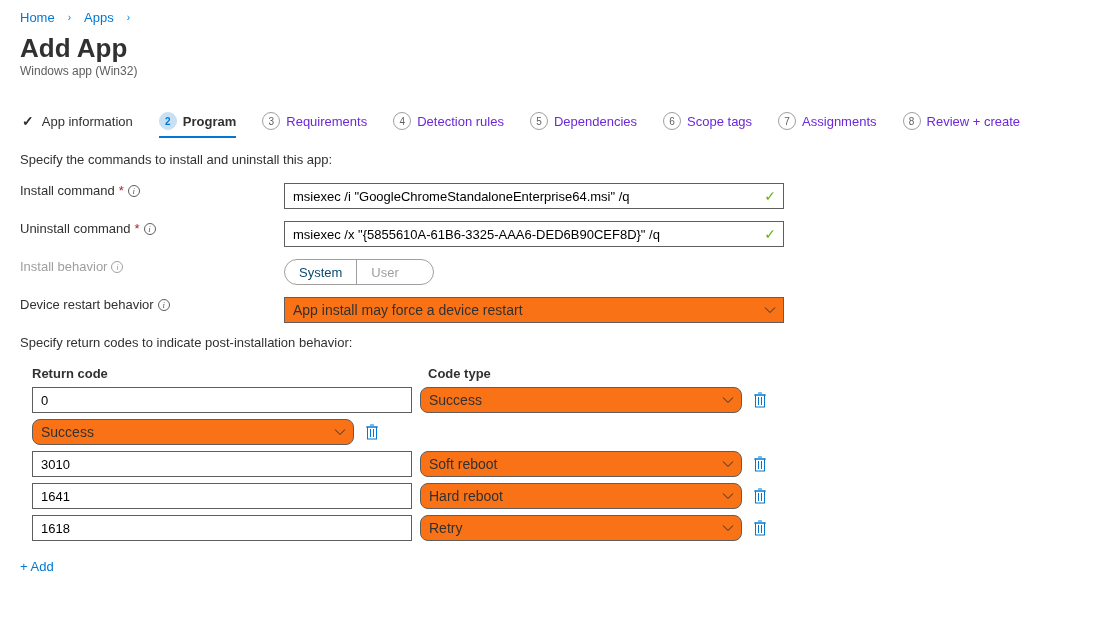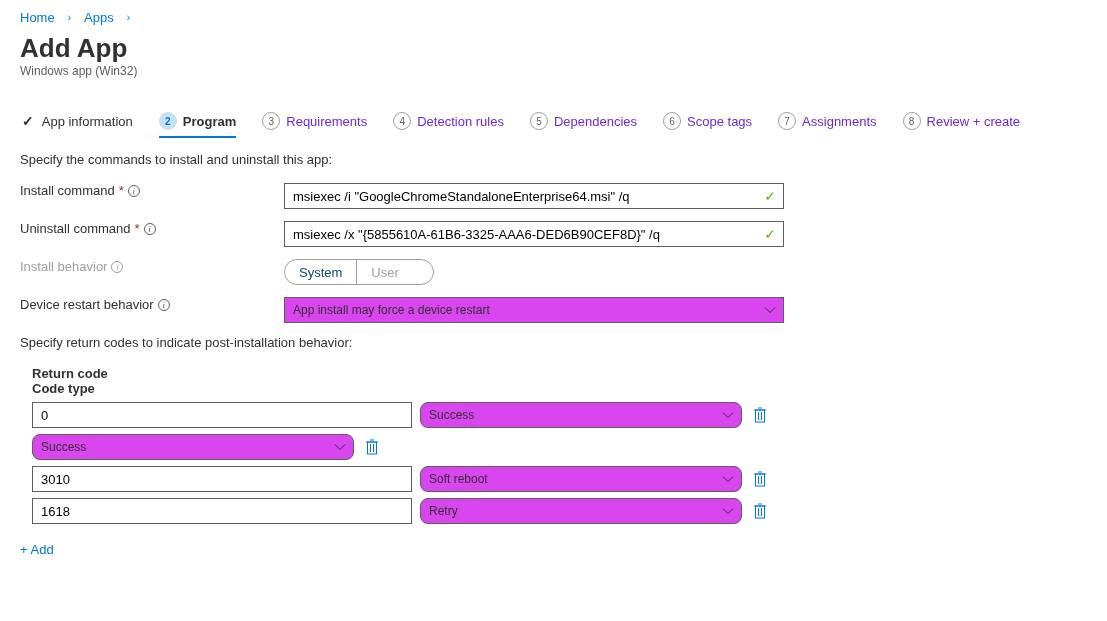--- a/index.html
+++ b/index.html
@@ -30,26 +30,26 @@
   .req { color:#a4262c; }
   .info-icon { width:12px; height:12px; border-radius:50%; border:1px solid #605e5c; display:inline-flex; align-items:center; justify-content:center; font-size:9px; font-style:italic; font-family:Georgia, serif; color:#605e5c; }
   .form-label.disabled .info-icon { border-color:#a19f9d; color:#a19f9d; }
   .text-input-wrap { position:relative; width:500px; }
   .text-input { width:100%; height:26px; padding:3px 26px 3px 8px; border:1px solid #605e5c; font-size:13px; font-family:inherit; outline:none; }
   .check-mark { position:absolute; right:8px; top:50%; transform:translateY(-50%); color:#5db300; font-size:14px; }
   .pill-group { display:flex; border:1px solid #a19f9d; border-radius:14px; overflow:hidden; width:150px; height:26px; }
   .pill { flex:0 0 auto; padding:3px 14px; font-size:13px; color:#a19f9d; display:flex; align-items:center; }
   .pill.selected { color:#0c4a6e; border-right:1px solid #a19f9d; }
   .select-wrap { position:relative; width:500px; }
-  .select-input { width:100%; height:26px; padding:3px 28px 3px 8px; border:1px solid #605e5c; font-size:12px; background:#d946ef; cursor:pointer; display:flex; align-items:center; }
+  .select-input { width:100%; height:26px; padding:3px 28px 3px 8px; border:1px solid #605e5c; font-size:14px; background:#f97316; cursor:pointer; display:flex; align-items:center; }
   .select-caret { position:absolute; right:8px; top:50%; transform:translateY(-50%); pointer-events:none; }
   .caret-svg { width:12px; height:8px; }
   .caret-svg polyline { fill:none; stroke:#323130; stroke-width:1; }
   .table-wrap { margin-top:8px; }
-  .table-headers { display:flex; padding:0 0 6px 12px;flex-direction:column; }
+  .table-headers { display:flex; padding:0 0 6px 12px; }
   .th { font-weight:600; font-size:13px; }
   .th-code { width:396px; }
   .th-type { width:322px; }
   .table-row { display:flex; align-items:center; gap:8px; padding-left:12px; margin-bottom:6px; }
   .cell-code input { width:380px; height:26px; padding:3px 8px; border:1px solid #605e5c; font-size:13px; font-family:inherit; }
   .cell-type { position:relative; width:322px; }
   .cell-type .select-input { width:100%;border-radius:8px; }
   .del-btn { width:20px; height:20px; display:flex; align-items:center; justify-content:center; cursor:pointer; }
   .trash-svg { width:14px; height:16px; }
   .trash-svg path, .trash-svg rect, .trash-svg line { stroke:#0078d4; fill:none; stroke-width:1; }
@@ -219,20 +219,38 @@
           <svg class="trash-svg" viewBox="0 0 14 16">
             <line x1="1" y1="3" x2="13" y2="3"></line>
             <line x1="5" y1="1" x2="9" y2="1"></line>
             <rect x="2.5" y="3" width="9" height="12"></rect>
             <line x1="5.5" y1="5" x2="5.5" y2="13"></line>
             <line x1="8.5" y1="5" x2="8.5" y2="13"></line>
           </svg>
         </div>
       </div>
       <div class="table-row">
+        <div class="cell-code"><input type="text" value="1641" style=""></div>
+        <div class="cell-type">
+          <div class="select-input">Hard reboot</div>
+          <span class="select-caret"><svg class="caret-svg" viewBox="0 0 12 8">
+              <polyline points="1,1 6,6 11,1"></polyline>
+            </svg></span>
+        </div>
+        <div class="del-btn">
+          <svg class="trash-svg" viewBox="0 0 14 16">
+            <line x1="1" y1="3" x2="13" y2="3"></line>
+            <line x1="5" y1="1" x2="9" y2="1"></line>
+            <rect x="2.5" y="3" width="9" height="12"></rect>
+            <line x1="5.5" y1="5" x2="5.5" y2="13"></line>
+            <line x1="8.5" y1="5" x2="8.5" y2="13"></line>
+          </svg>
+        </div>
+      </div>
+      <div class="table-row">
         <div class="cell-code"><input type="text" value="1618" style=""></div>
         <div class="cell-type">
           <div class="select-input">Retry</div>
           <span class="select-caret"><svg class="caret-svg" viewBox="0 0 12 8">
               <polyline points="1,1 6,6 11,1"></polyline>
             </svg></span>
         </div>
         <div class="del-btn">
           <svg class="trash-svg" viewBox="0 0 14 16">
             <line x1="1" y1="3" x2="13" y2="3"></line>

